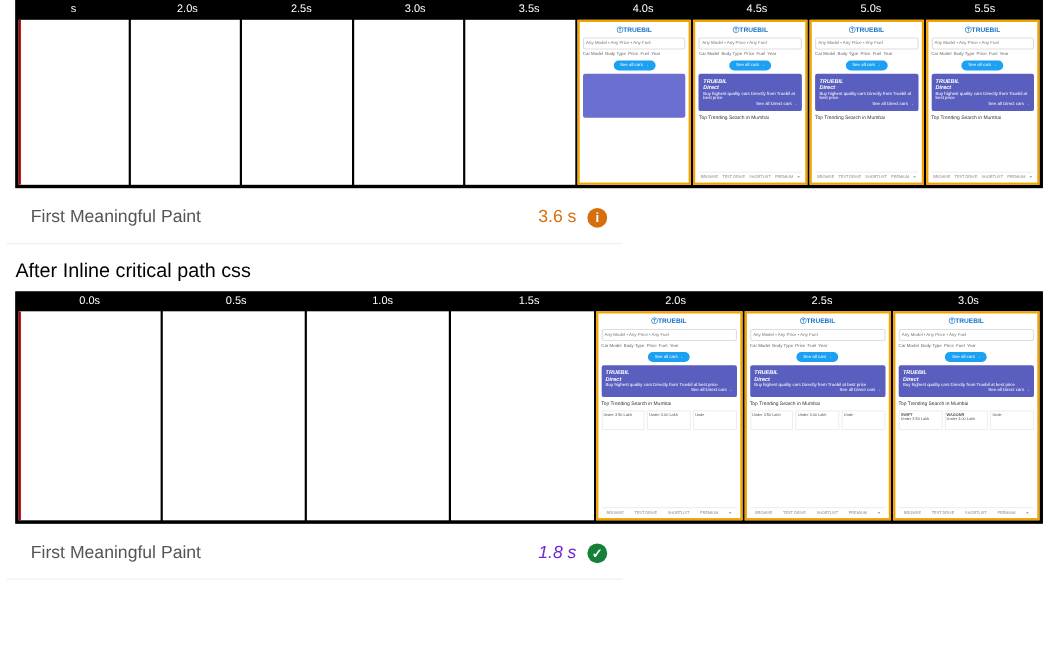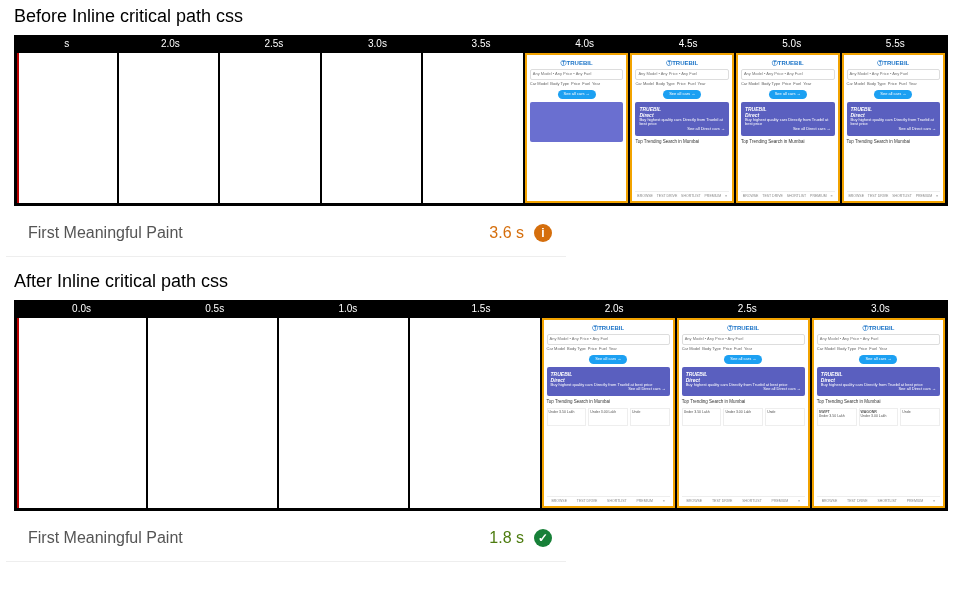--- a/index.html
+++ b/index.html
@@ -24,31 +24,30 @@
   .phone .banner .bold { font-weight: 700; font-style: italic; font-size: 5px; display: block; }
   .phone .trend { font-size: 4.5px; color: #333; margin-bottom: 3px; }
   .phone .cards { display: flex; gap: 2px; margin-bottom: 2px; }
   .phone .card { flex: 1; border: 1px solid #eee; height: 18px; font-size: 3.5px; color: #555; padding: 1px; }
   .phone .nav { display: flex; justify-content: space-around; border-top: 1px solid #eee; padding-top: 2px; font-size: 3.5px; color: #888; margin-top: auto; }
   .phone .nav span { text-align: center; }
   .metric-row { display: flex; align-items: flex-start; padding: 18px 14px 14px 22px; border-bottom: 1px solid #eee; max-width: 560px; margin-left: 6px; }
   .metric-label { color: #555; font-size: 16px; flex: 1; }
   .metric-val { font-size: 16px; font-weight: 500; margin-right: 10px; }
   .metric-val.warn { color: #d56e0c; margin-left: 39px; }
-  .metric-val.good { color: #4d7c0f; }
+  .metric-val.good { color: #6d28d9; font-style: italic; }
   .badge { width: 18px; height: 18px; border-radius: 50%; display: inline-flex; align-items: center; justify-content: center; font-size: 12px; font-weight: 700; color: #fff; }
   .badge.warn { background: #d56e0c; }
   .badge.good { background: #178038; }
   .after .frames .frame { height: 190px; }
 </style>
 </head>
 <body>
 
 <div class="section">
-  <div class="heading">Before Inline critical path css</div>
   <div class="filmstrip-wrap">
     <div class="filmstrip">
       <div class="timeline">
         <div class="tick">s</div>
         <div class="tick">2.0s</div>
         <div class="tick">2.5s</div>
         <div class="tick">3.0s</div>
         <div class="tick">3.5s</div>
         <div class="tick">4.0s</div>
         <div class="tick">4.5s</div>

